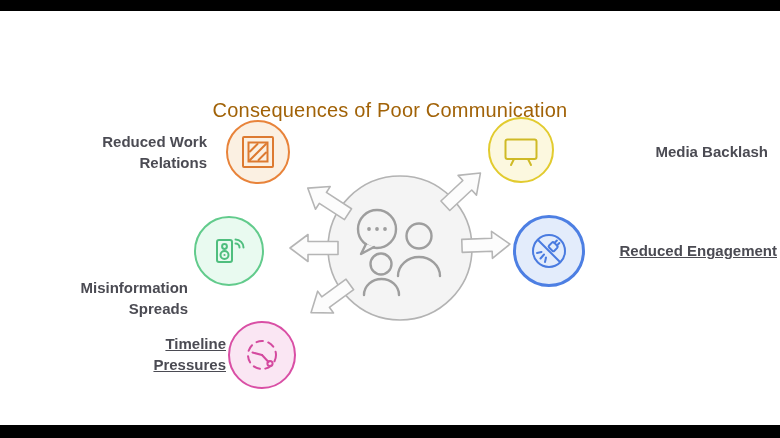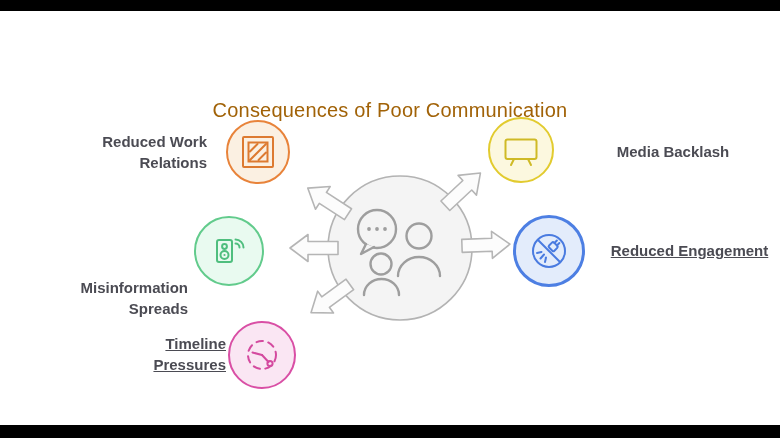--- a/index.html
+++ b/index.html
@@ -19,21 +19,21 @@
     position:absolute;border-radius:50%;box-sizing:border-box;
     display:flex;align-items:center;justify-content:center;
     border:2.5px solid #ccc;background:#fff;
   }
   .node-blue{border-width:3px;}
   .node-label{
     position:absolute;font-size:15px;font-weight:600;color:#4b4b53;
     line-height:21px;white-space:pre-line;
   }
   .lbl-right{text-align:right;}
-  .lbl-left{text-align:center;}
+  .lbl-left{text-align:right;}
 </style>
 </head>
 <body>
 
 <div class="bar bar-top"></div>
 <div class="bar bar-bottom"></div>
 
 <div class="title">Consequences of Poor Communication</div>
 
 <svg class="diagram-svg" width="780" height="438" viewBox="0 0 780 438">

